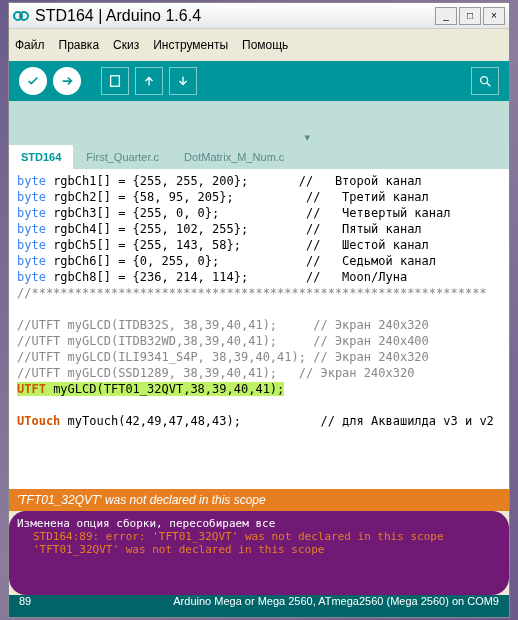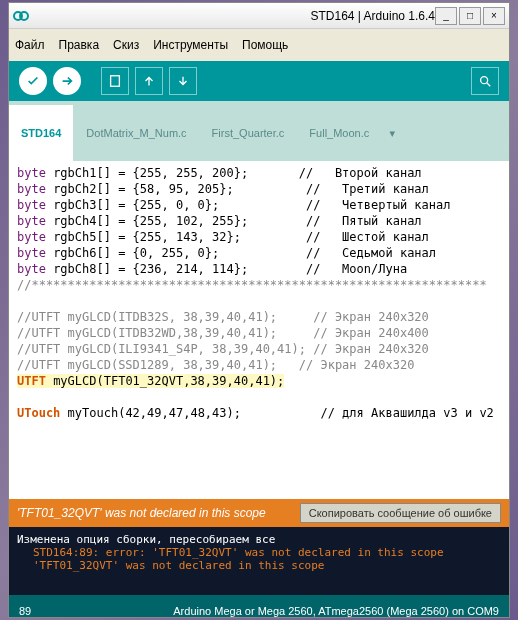--- a/index.html
+++ b/index.html
@@ -1,45 +1,45 @@
 <!DOCTYPE html>
 <html><head>
 <meta charset="utf-8">
 <style>
 * { margin: 0; padding: 0; box-sizing: border-box; }
 body { font-family: "Segoe UI", Tahoma, sans-serif; font-size: 11px; background: linear-gradient(135deg, #6b5b8c 0%, #8b7b9c 50%, #6b5b8c 100%); width: 518px; height: 620px; position: relative; }
 .window { position: absolute; top: 2px; left: 8px; width: 502px; height: 616px; background: #ece9d8; border: 1px solid #888; display: flex; flex-direction: column; }
 .titlebar { height: 26px; background: linear-gradient(#fff, #e8e8e8); display: flex; align-items: center; padding: 0 4px; border-bottom: 1px solid #ccc; }
 .app-icon { width: 16px; height: 16px; margin-right: 6px; }
-.title { flex: 1; font-size: 12px; text-align: right; }
+.title { flex: 1; font-size: 16px; }
 .winbtns { display: flex; gap: 2px; }
 .winbtn { width: 22px; height: 18px; border: 1px solid #999; background: #eee; display: flex; align-items: center; justify-content: center; font-size: 10px; cursor: pointer; }
 .menubar { height: 22px; display: flex; align-items: center; padding: 16px 6px; gap: 14px; font-size: 12px; background: #ece9d8; }
 .menubar span { cursor: pointer; }
 .toolbar { height: 40px; background: #00979c; display: flex; align-items: center; padding: 0 10px; gap: 6px; }
 .tbtn { width: 28px; height: 28px; border-radius: 14px; border: 2px solid #fff; display: flex; align-items: center; justify-content: center; color: #00979c; background: #fff; cursor: pointer; }
 .tbtn svg { width: 14px; height: 14px; }
 .tsquare { width: 28px; height: 28px; border: 1px solid rgba(255,255,255,0.5); display: flex; align-items: center; justify-content: center; cursor: pointer; }
 .tsquare svg { width: 14px; height: 14px; fill: #fff; }
 .spacer { flex: 1; }
 .tabs { display: flex; background: #bfded8; padding-top: 4px; }
-.tab { padding: 22px 12px; font-size: 11px; color: #5a8a8a; cursor: pointer; border-right: 1px solid #bfded8; background: #bfded8; white-space: nowrap; }
+.tab { padding: 6px 12px; font-size: 11px; color: #5a8a8a; cursor: pointer; border-right: 1px solid #bfded8; background: #bfded8; white-space: nowrap; margin-top: 40px; }
 .tab.active { background: #fff; color: #00979c; font-weight: bold; }
 .tabmore { width: 20px; display: flex; align-items: center; justify-content: center; cursor: pointer; color: #5a8a8a; }
 .editor { flex: 1; background: #fff; overflow: auto; padding: 4px 8px; font-family: Consolas, monospace; font-size: 12px; line-height: 16px; }
 .editor .line { white-space: pre; }
-.kw { color: #701a75; }
+.kw { color: #3b82f6; }
 .type { color: #d35400; font-weight: bold; }
 .cmt { color: #888; }
-.hl { background: #fef9c3; }
+.hl { background: #bef264; }
 .errbar { background: #e67e22; color: #fff; padding: 4px 8px; display: flex; align-items: center; font-style: italic; font-size: 12px; }
 .copybtn { background: #d4d4c8; color: #333; border: 1px solid #888; padding: 3px 8px; font-size: 11px; font-style: normal; cursor: pointer; white-space: nowrap; }
-.console { background: #0f172a; color: #fff; font-family: Consolas, monospace; font-size: 11px; padding: 6px 8px; height: 68px; overflow: auto; }
+.console { background: #701a75; color: #fff; font-family: Consolas, monospace; font-size: 11px; padding: 6px 8px; height: 84px; overflow: auto; border-radius: 17px; }
 .console .err { color: #e67e22; margin-left: 16px; }
-.statusbar { background: #006468; color: #fff; height: 22px; display: flex; align-items: flex-end; padding: 0 10px; font-size: 11px; }
+.statusbar { background: #006468; color: #fff; height: 22px; display: flex; align-items: flex-start; padding: 0 10px; font-size: 11px; }
 .statusbar .right { margin-left: auto; }
 </style>
 </head>
 <body>
 
 <div class="window">
   <div class="titlebar">
     <svg class="app-icon" viewBox="0 0 16 16">
         <circle cx="5" cy="8" r="4" fill="none" stroke="#00979c" stroke-width="2"></circle>
         <circle cx="11" cy="8" r="4" fill="none" stroke="#00979c" stroke-width="2"></circle>
@@ -88,48 +88,46 @@
     <div class="spacer"></div>
     <div class="tsquare">
         <svg viewBox="0 0 16 16">
           <circle cx="7" cy="7" r="4" fill="none" stroke="#fff" stroke-width="1.5"></circle>
           <path d="M10 10 L14 14" stroke="#fff" stroke-width="1.5"></path>
         </svg>
       </div>
   </div>
   <div class="tabs">
     <div class="tab active">STD164</div>
+    <div class="tab">First_Quarter.c</div>
     <div class="tab">DotMatrix_M_Num.c</div>
-    <div class="tab">First_Quarter.c</div>
-    <div class="tab">Full_Moon.c</div>
     <div class="tabmore">▾</div>
   </div>
   <div class="editor">
     <div class="line"><span class="kw">byte</span><span> rgbCh1[] = {255, 255, 200};       //   Второй канал</span></div>
     <div class="line"><span class="kw">byte</span><span> rgbCh2[] = {58, 95, 205};          //   Третий канал</span></div>
     <div class="line"><span class="kw">byte</span><span> rgbCh3[] = {255, 0, 0};            //   Четвертый канал</span></div>
     <div class="line"><span class="kw">byte</span><span> rgbCh4[] = {255, 102, 255};        //   Пятый канал</span></div>
-    <div class="line"><span class="kw">byte</span><span> rgbCh5[] = {255, 143, 32};         //   Шестой канал</span></div>
+    <div class="line"><span class="kw">byte</span><span> rgbCh5[] = {255, 143, 58};         //   Шестой канал</span></div>
     <div class="line"><span class="kw">byte</span><span> rgbCh6[] = {0, 255, 0};            //   Седьмой канал</span></div>
     <div class="line"><span class="kw">byte</span><span> rgbCh8[] = {236, 214, 114};        //   Moon/Луна</span></div>
     <div class="line cmt">//***************************************************************</div>
     <div class="line"> </div>
     <div class="line cmt">//UTFT myGLCD(ITDB32S, 38,39,40,41);     // Экран 240x320</div>
     <div class="line cmt">//UTFT myGLCD(ITDB32WD,38,39,40,41);     // Экран 240x400</div>
     <div class="line cmt">//UTFT myGLCD(ILI9341_S4P, 38,39,40,41); // Экран 240x320</div>
     <div class="line cmt">//UTFT myGLCD(SSD1289, 38,39,40,41);   // Экран 240x320</div>
     <div class="line"><span class="hl"><span class="type">UTFT</span><span> myGLCD(TFT01_32QVT,38,39,40,41);</span></span></div>
     <div class="line"> </div>
     <div class="line"><span class="type">UTouch</span><span> myTouch(42,49,47,48,43);           // для Аквашилда v3 и v2</span></div>
     <div class="line"> </div>
     <div class="line"> </div>
   </div>
   <div class="errbar">
     <span style="flex:1">'TFT01_32QVT' was not declared in this scope</span>
-    <button class="copybtn">Скопировать сообщение об ошибке</button>
   </div>
   <div class="console">
     <div>Изменена опция сборки, пересобираем все</div>
     <div class="err">STD164:89: error: 'TFT01_32QVT' was not declared in this scope</div>
     <div class="err">'TFT01_32QVT' was not declared in this scope</div>
   </div>
   <div class="statusbar">
     <span>89</span>
     <span class="right">Arduino Mega or Mega 2560, ATmega2560 (Mega 2560) on COM9</span>
   </div>

